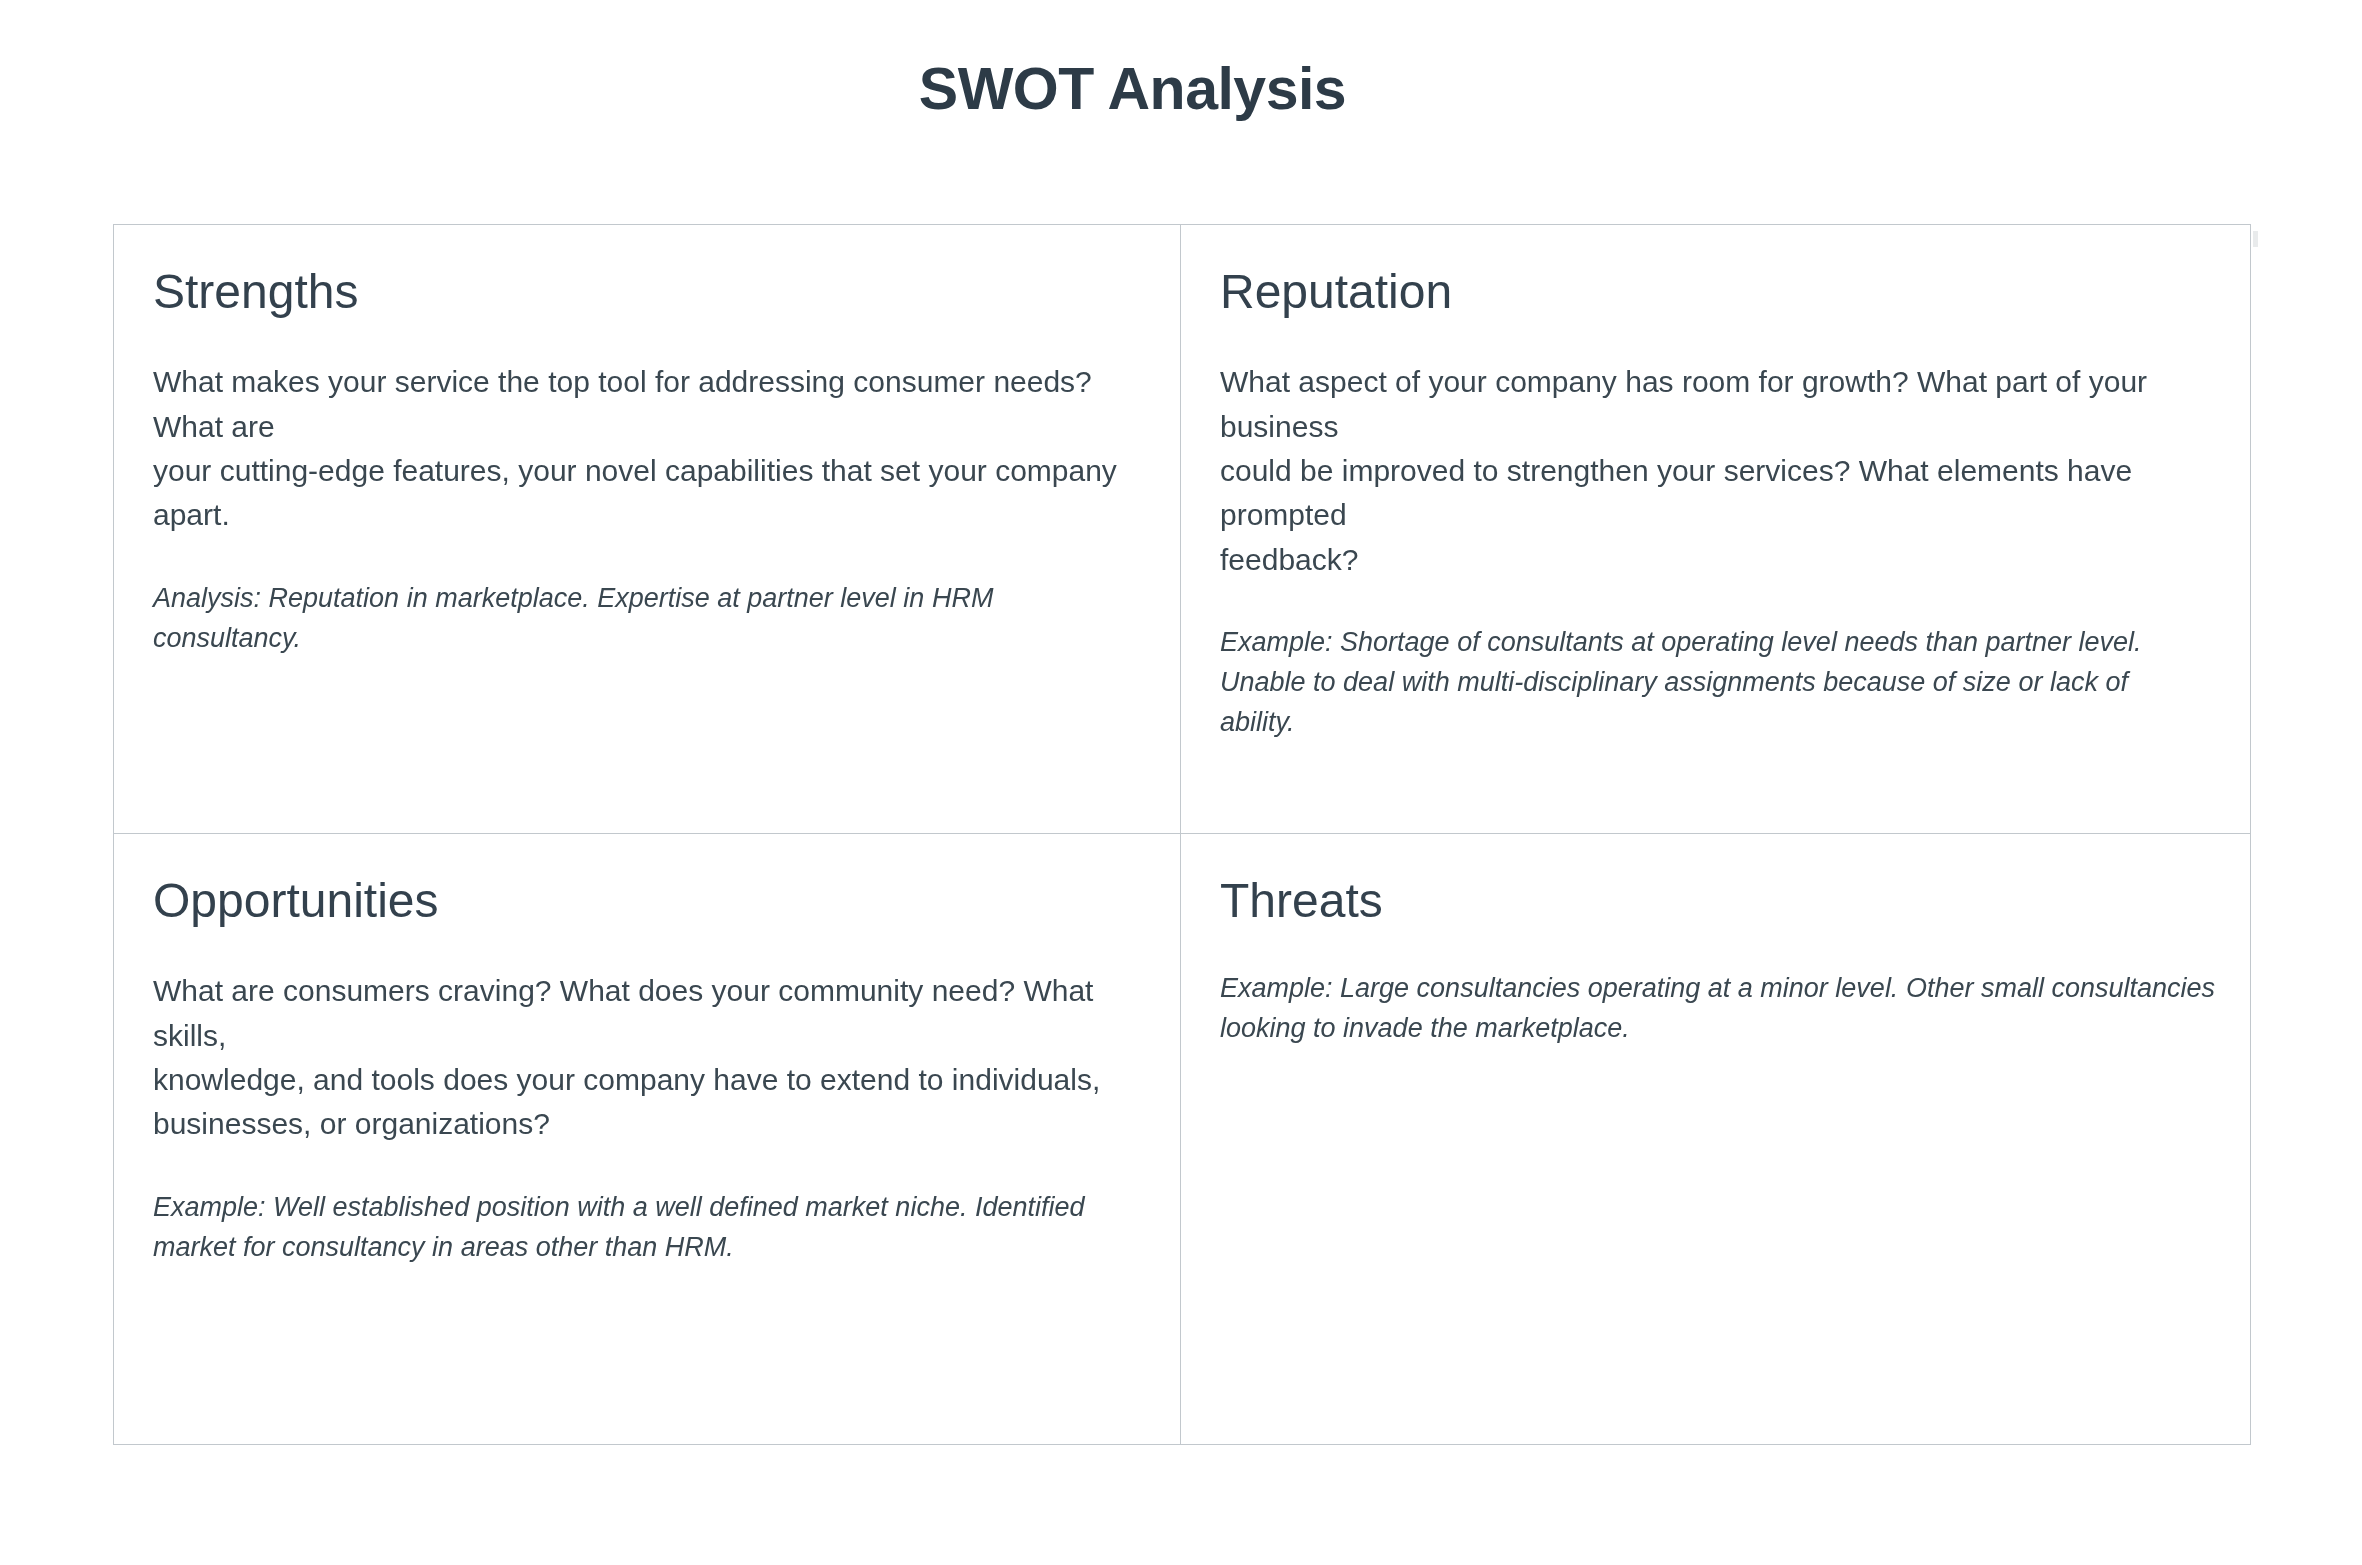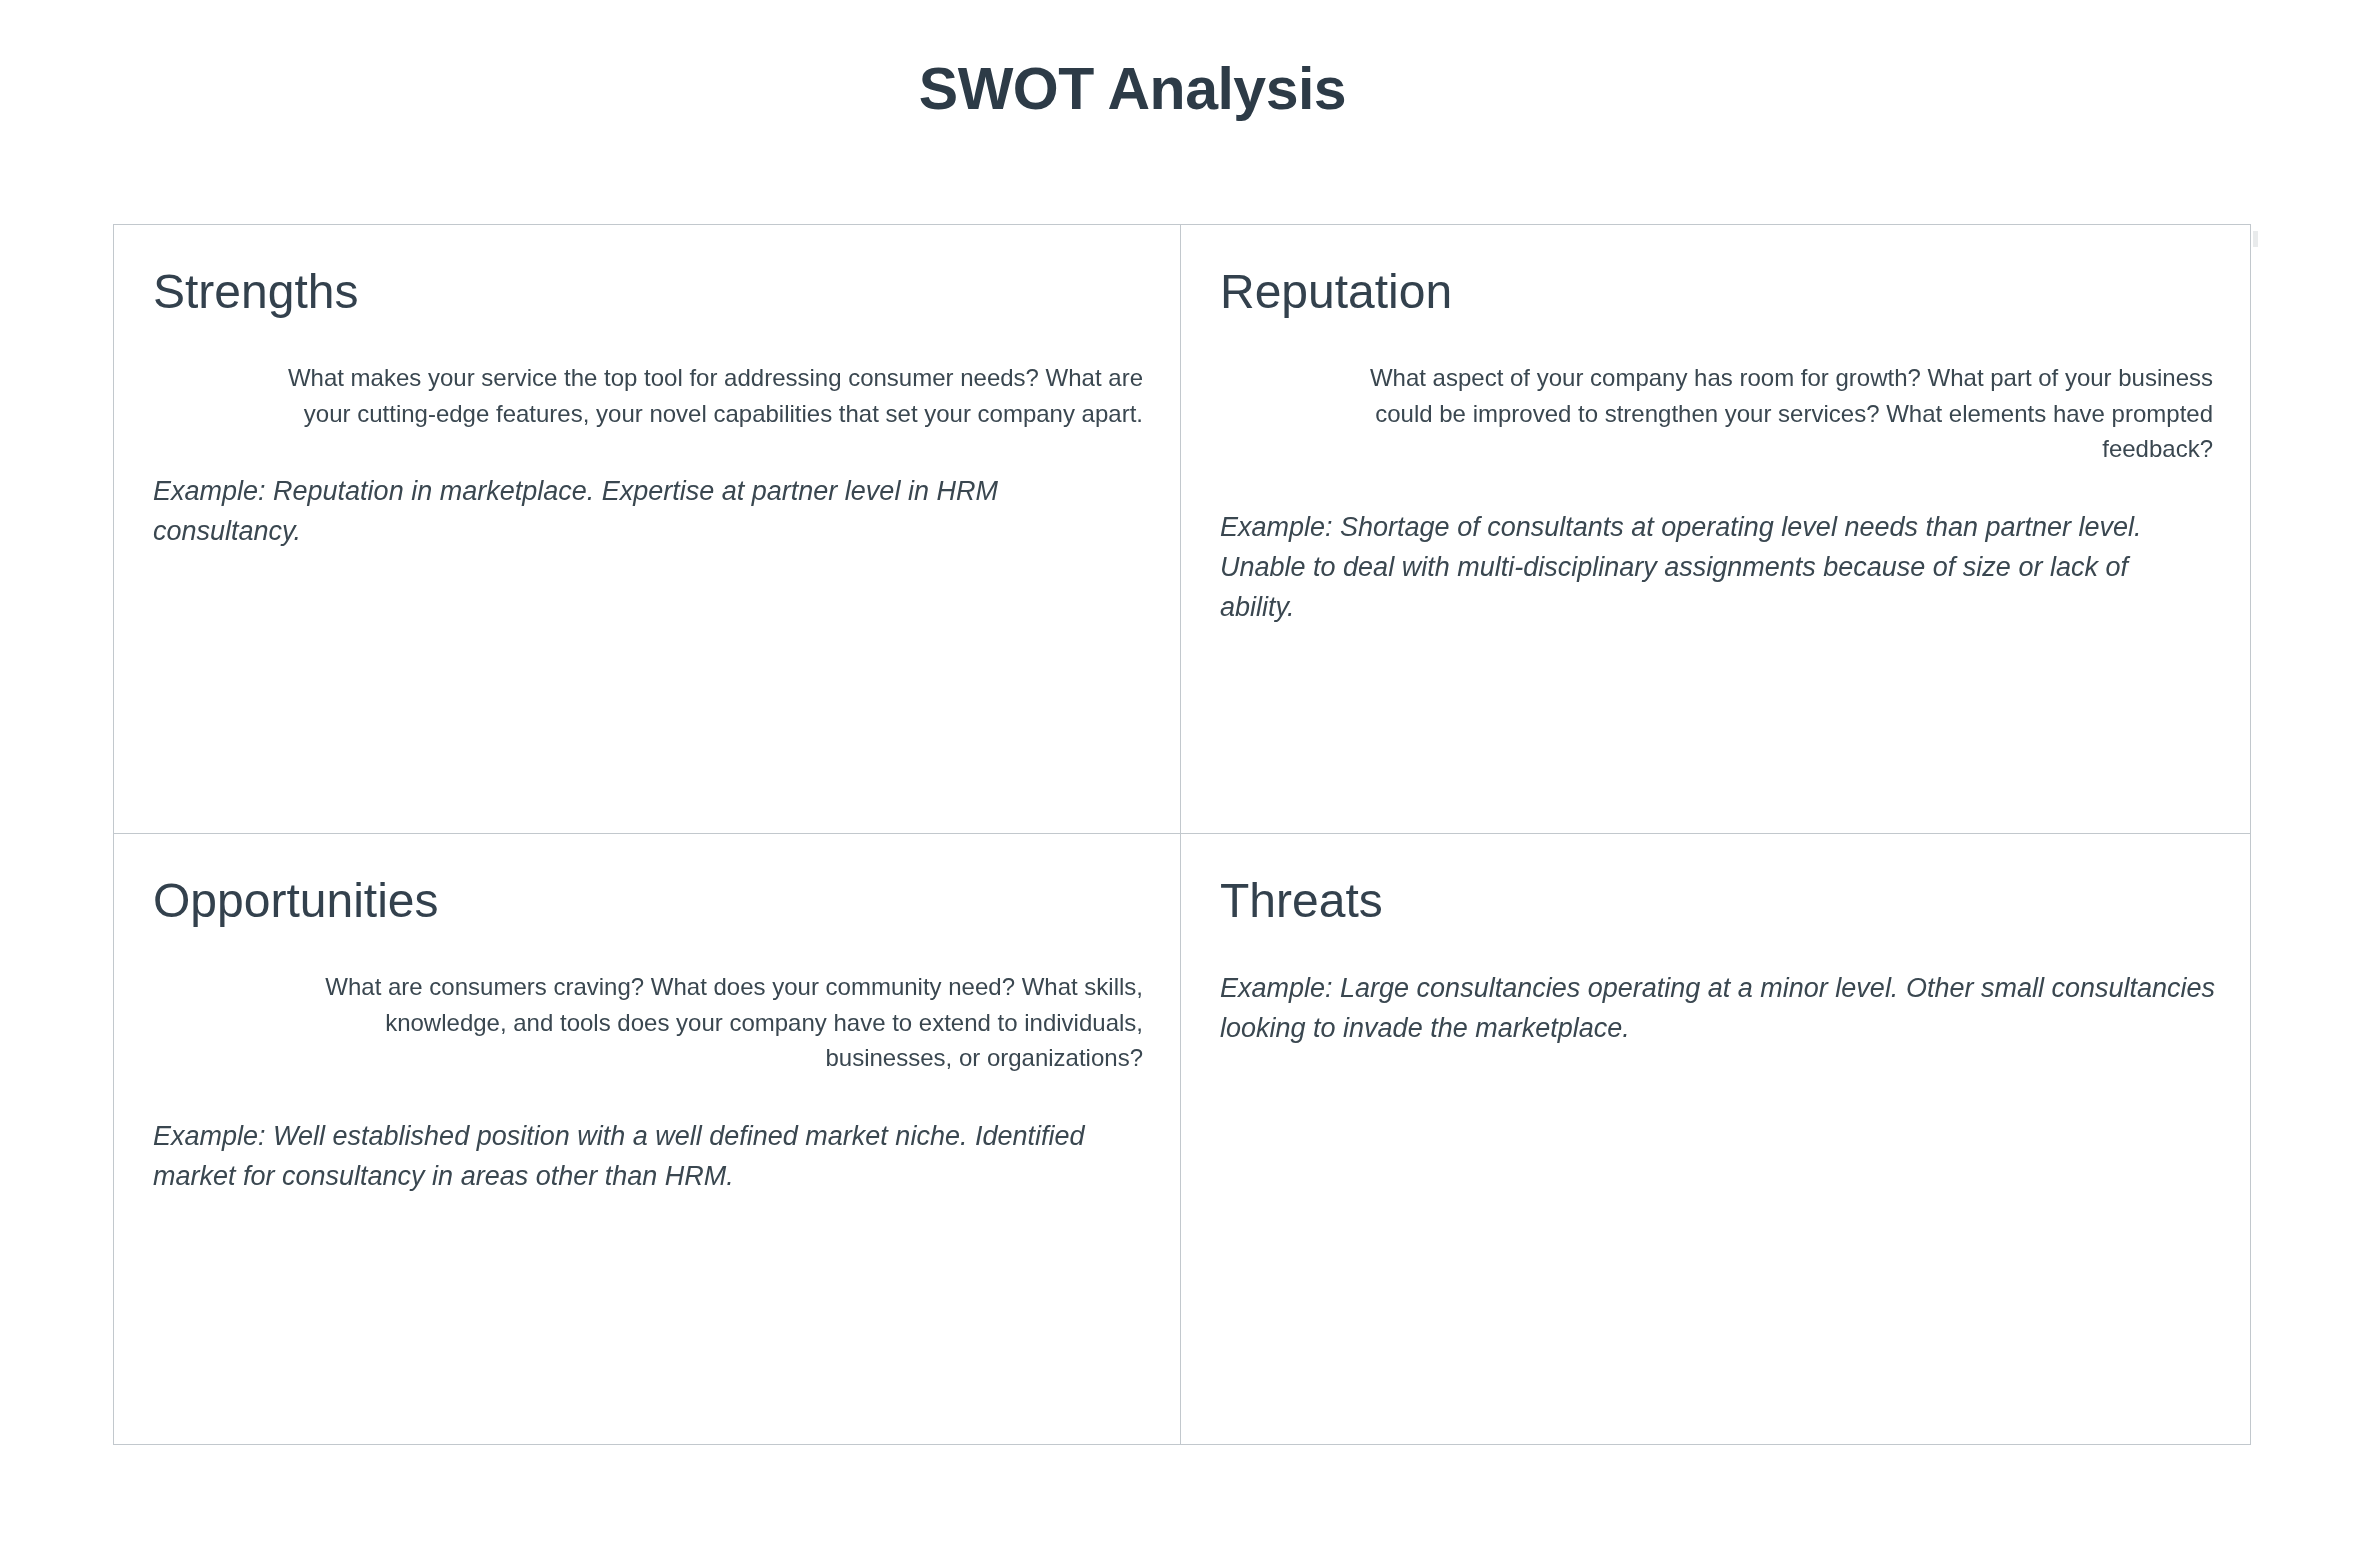--- a/index.html
+++ b/index.html
@@ -66,26 +66,25 @@
   .quadrant-heading {
     font-size: 48px;
     font-weight: 300;
     color: #33414d;
     line-height: 1.15;
     margin-bottom: 41px;
     white-space: nowrap;
   }
 
   .quadrant-body {
-    font-size: 24px;
+    font-size: 30px;
     font-weight: 400;
     line-height: 1.48;
     color: #3a4750;
     white-space: pre-wrap;
-    text-align: right;
   }
 
   .quadrant-example {
     font-size: 27px;
     font-style: italic;
     font-weight: 400;
     line-height: 1.48;
     color: #3a4750;
     margin-top: 41px;
     white-space: pre;      
@@ -112,21 +111,21 @@
 <div id="page">
 
   <h1 id="page-title">SWOT Analysis</h1>
 
   <div id="swot-grid">
 
     <section class="quadrant q-strengths">
       <div class="quadrant-heading">Strengths</div>
       <p class="quadrant-body">What makes your service the top tool for addressing consumer needs? What are
 your cutting-edge features, your novel capabilities that set your company apart.</p>
-      <p class="quadrant-example">Example: Reputation in marketplace. Expertise at partner level in HRM
+      <p class="quadrant-example">Analysis: Reputation in marketplace. Expertise at partner level in HRM
 consultancy.</p>
     </section>
 
     <section class="quadrant q-weaknesses">
       <div class="quadrant-heading">Reputation</div>
       <p class="quadrant-body">What aspect of your company has room for growth? What part of your business
 could be improved to strengthen your services? What elements have prompted
 feedback?</p>
       <p class="quadrant-example">Example: Shortage of consultants at operating level needs than partner level.
 Unable to deal with multi-disciplinary assignments because of size or lack of

